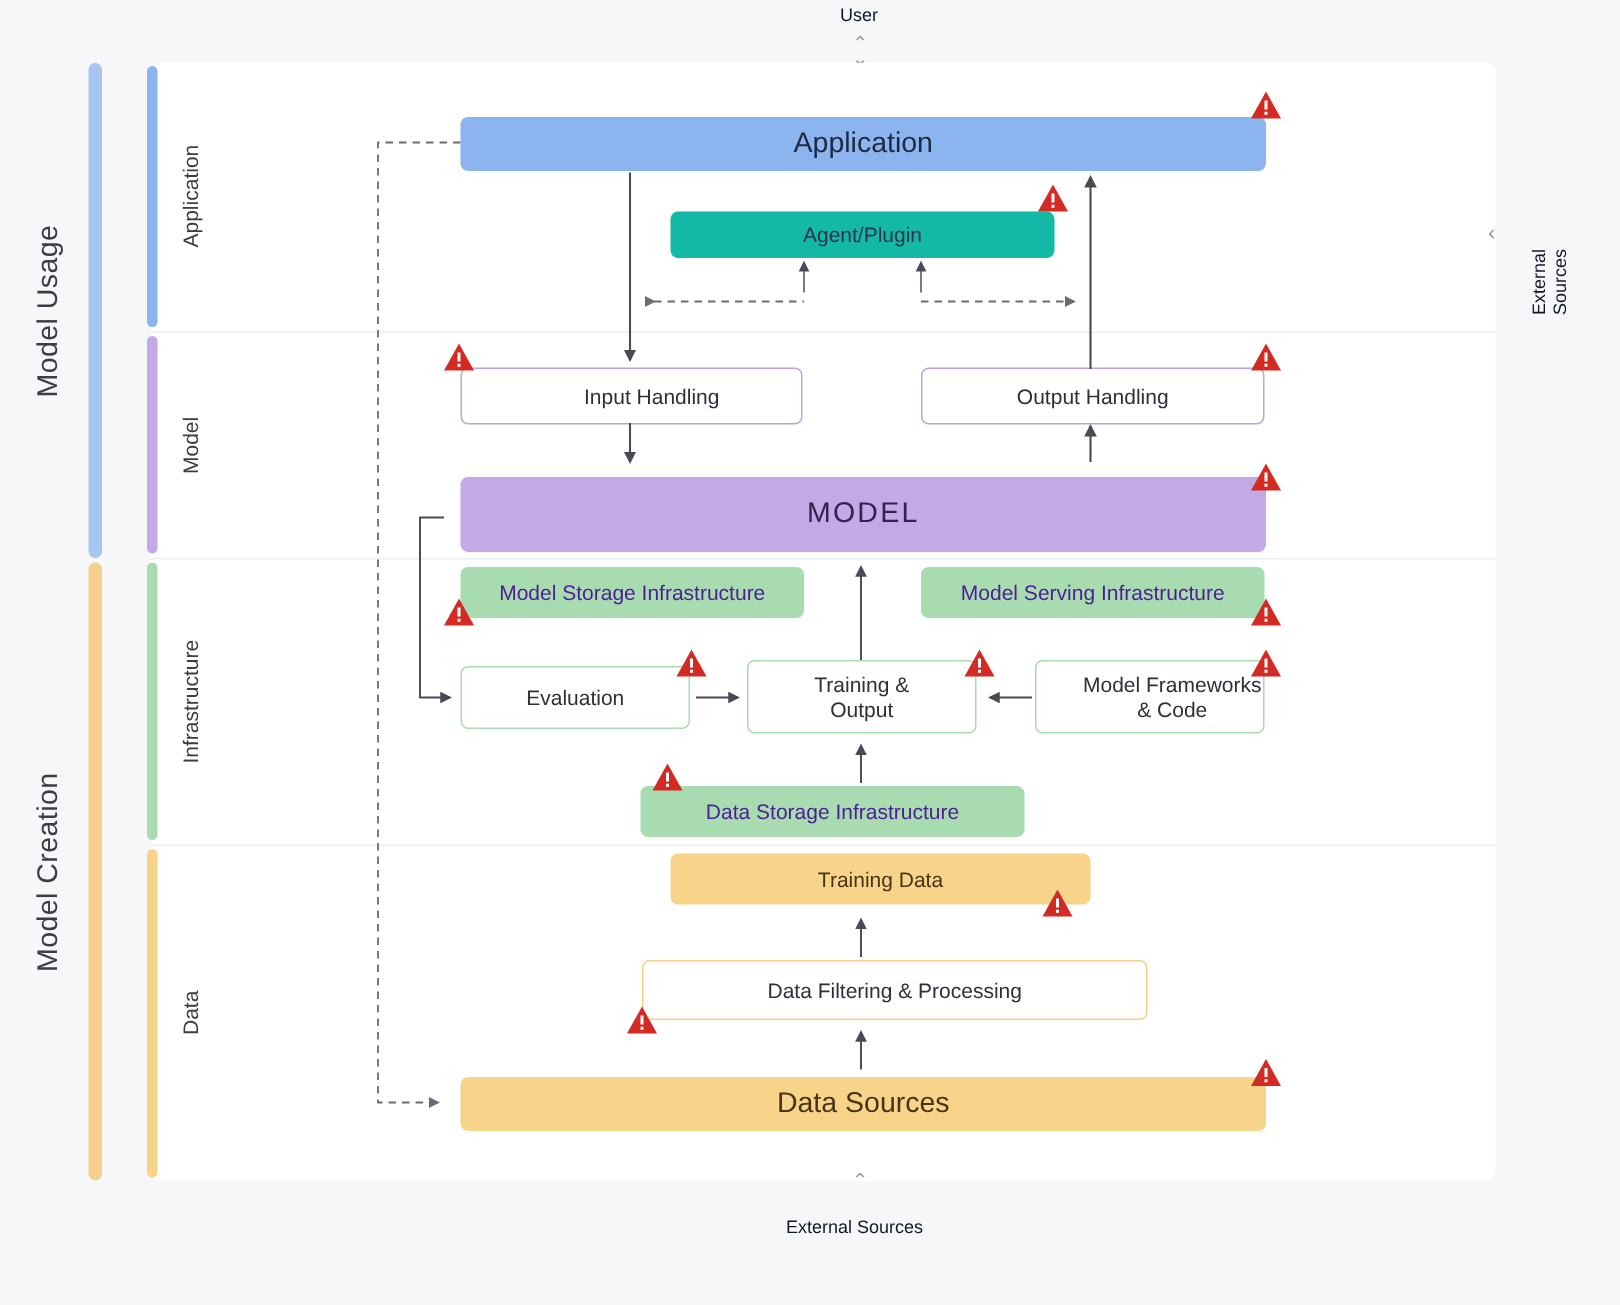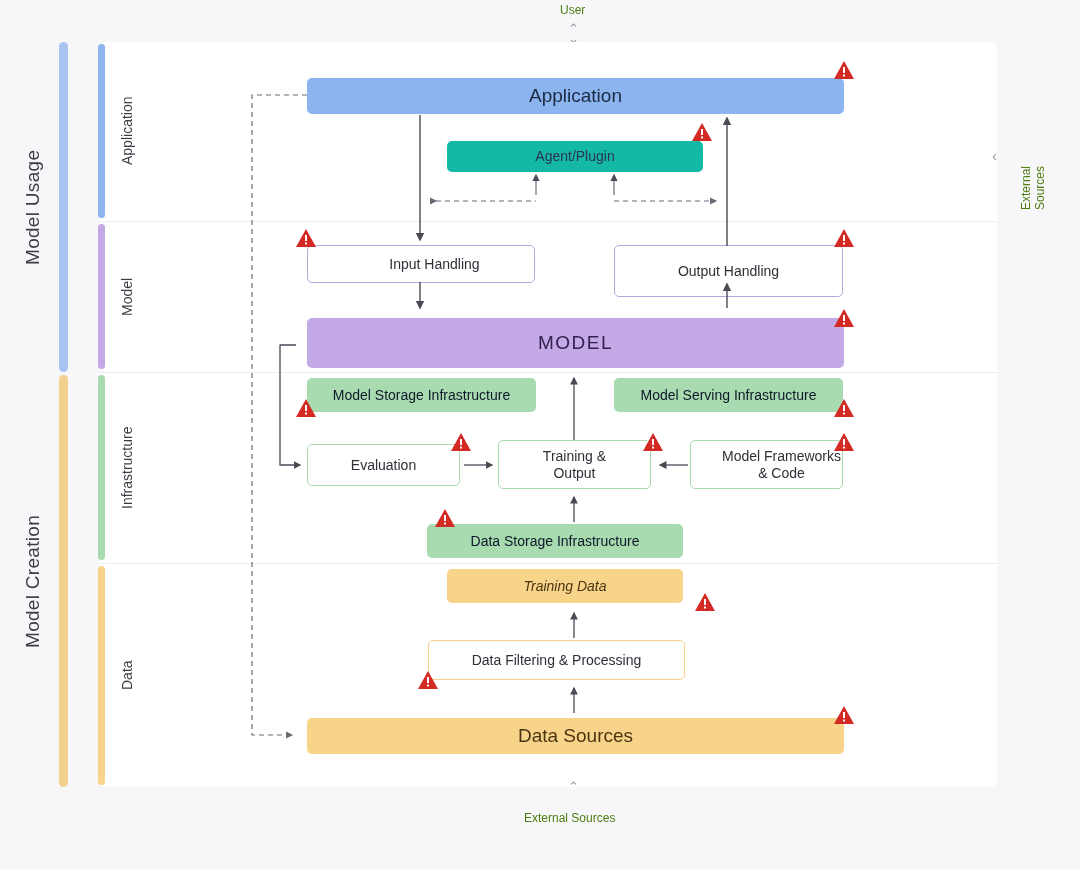--- a/index.html
+++ b/index.html
@@ -79,40 +79,40 @@
     text-align: center;
     border-radius: 5px;
     font-size: 14px;
     color: #2f2f38;
     line-height: 1.15;
   }
   .box.solid-blue   { background: #8cb4ee; color: #1d2a44; font-size: 19px; }
   .box.light-blue   { background: #14b8a6; color: #2a3550; font-size: 14px; }
   .box.outline-purple { background: #ffffff; border: 1px solid #b9a6e0; }
   .box.solid-purple { background: #c3a9e5; color: #36204f; font-size: 19px; letter-spacing: 1.5px; }
-  .box.solid-green  { background: #a8dcb0; color: #0f172a; }
+  .box.solid-green  { background: #a8dcb0; color: #4c1d95; }
   .box.outline-green{ background: #ffffff; border: 1px solid #a8dcb0; }
   .box.solid-amber  { background: #f8d48b; color: #4a3410; }
   .box.solid-amber-lg { background: #f8d48b; color: #4a3410; font-size: 19px; }
   .box.outline-amber{ background: #ffffff; border: 1px solid #f5d08a; }
 
   
   .warn {
     position: absolute;
     width: 22px;
     height: 20px;
     z-index: 40;
   }
   .warn svg { display: block; }
 
   
   .edge-text {
     position: absolute;
     font-size: 12px;
-    color: #4d7c0f;
+    color: #0f172a;
   }
   .edge-text.vert {
     writing-mode: vertical-rl;
     transform: rotate(180deg);
   }
   .chev {
     position: absolute;
     color: #9a9aa6;
     font-size: 13px;
     line-height: 1;
@@ -201,21 +201,21 @@
 
     <path d="M574,713 L574,688" stroke="#4a4a55" stroke-width="1.3" fill="none" marker-end="url(#ah)"></path>
   </svg>
 
   <div class="box solid-blue" style="left:307px; top:78px; width:537px; height:36px;">Application</div>
 
   <div class="box light-blue" style="left:447px; top:141px; width:256px; height:31px;">Agent/Plugin</div>
 
   <div class="box outline-purple" style="left:307px; top:245px; width:228px; height:38px;padding-left:27px;">Input Handling</div>
 
-  <div class="box outline-purple" style="left:614px; top:245px; width:229px; height:52px;">Output Handling</div>
+  <div class="box outline-purple" style="left:614px; top:245px; width:229px; height:38px;">Output Handling</div>
 
   <div class="box solid-purple" style="left:307px; top:318px; width:537px; height:50px;">MODEL</div>
 
   <div class="box solid-green" style="left:307px; top:378px; width:229px; height:34px;">Model Storage Infrastructure</div>
 
   <div class="box outline-green" style="left:307px; top:444px; width:153px; height:42px;">Evaluation</div>
 
   <div class="box solid-green" style="left:614px; top:378px; width:229px; height:34px;">Model Serving Infrastructure</div>
 
   <div class="box outline-green" style="left:498px; top:440px; width:153px; height:49px; flex-direction:column;">
@@ -223,23 +223,23 @@
     <span>Output</span>
   </div>
 
   <div class="box outline-green" style="left:690px; top:440px; width:153px; height:49px; flex-direction:column;padding-left:30px;">
     <span>Model Frameworks</span>
     <span>&amp; Code</span>
   </div>
 
   <div class="box solid-green" style="left:427px; top:524px; width:256px; height:34px;">Data Storage Infrastructure</div>
 
-  <div class="box solid-amber" style="left:447px; top:569px; width:236px; height:34px;font-style:italic;">Training Data</div>
-
-  <div class="box outline-amber" style="left:428px; top:640px; width:257px; height:40px;">Data Filtering &amp; Processing</div>
+  <div class="box solid-amber" style="left:447px; top:569px; width:280px; height:34px;">Training Data</div>
+
+  <div class="box outline-amber" style="left:428px; top:640px; width:337px; height:40px;">Data Filtering &amp; Processing</div>
 
   <div class="box solid-amber-lg" style="left:307px; top:718px; width:537px; height:36px;">Data Sources</div>
 
   <div class="warn" style="left:833px; top:60px;">
     <svg width="22" height="20" viewBox="0 0 22 20">
         <path d="M11 1 L21 19 L1 19 Z" fill="#d42a24"></path>
         <rect x="10" y="7" width="2" height="6" fill="#fff"></rect>
         <rect x="10" y="14.5" width="2" height="2" fill="#fff"></rect>
       </svg>
   </div>

